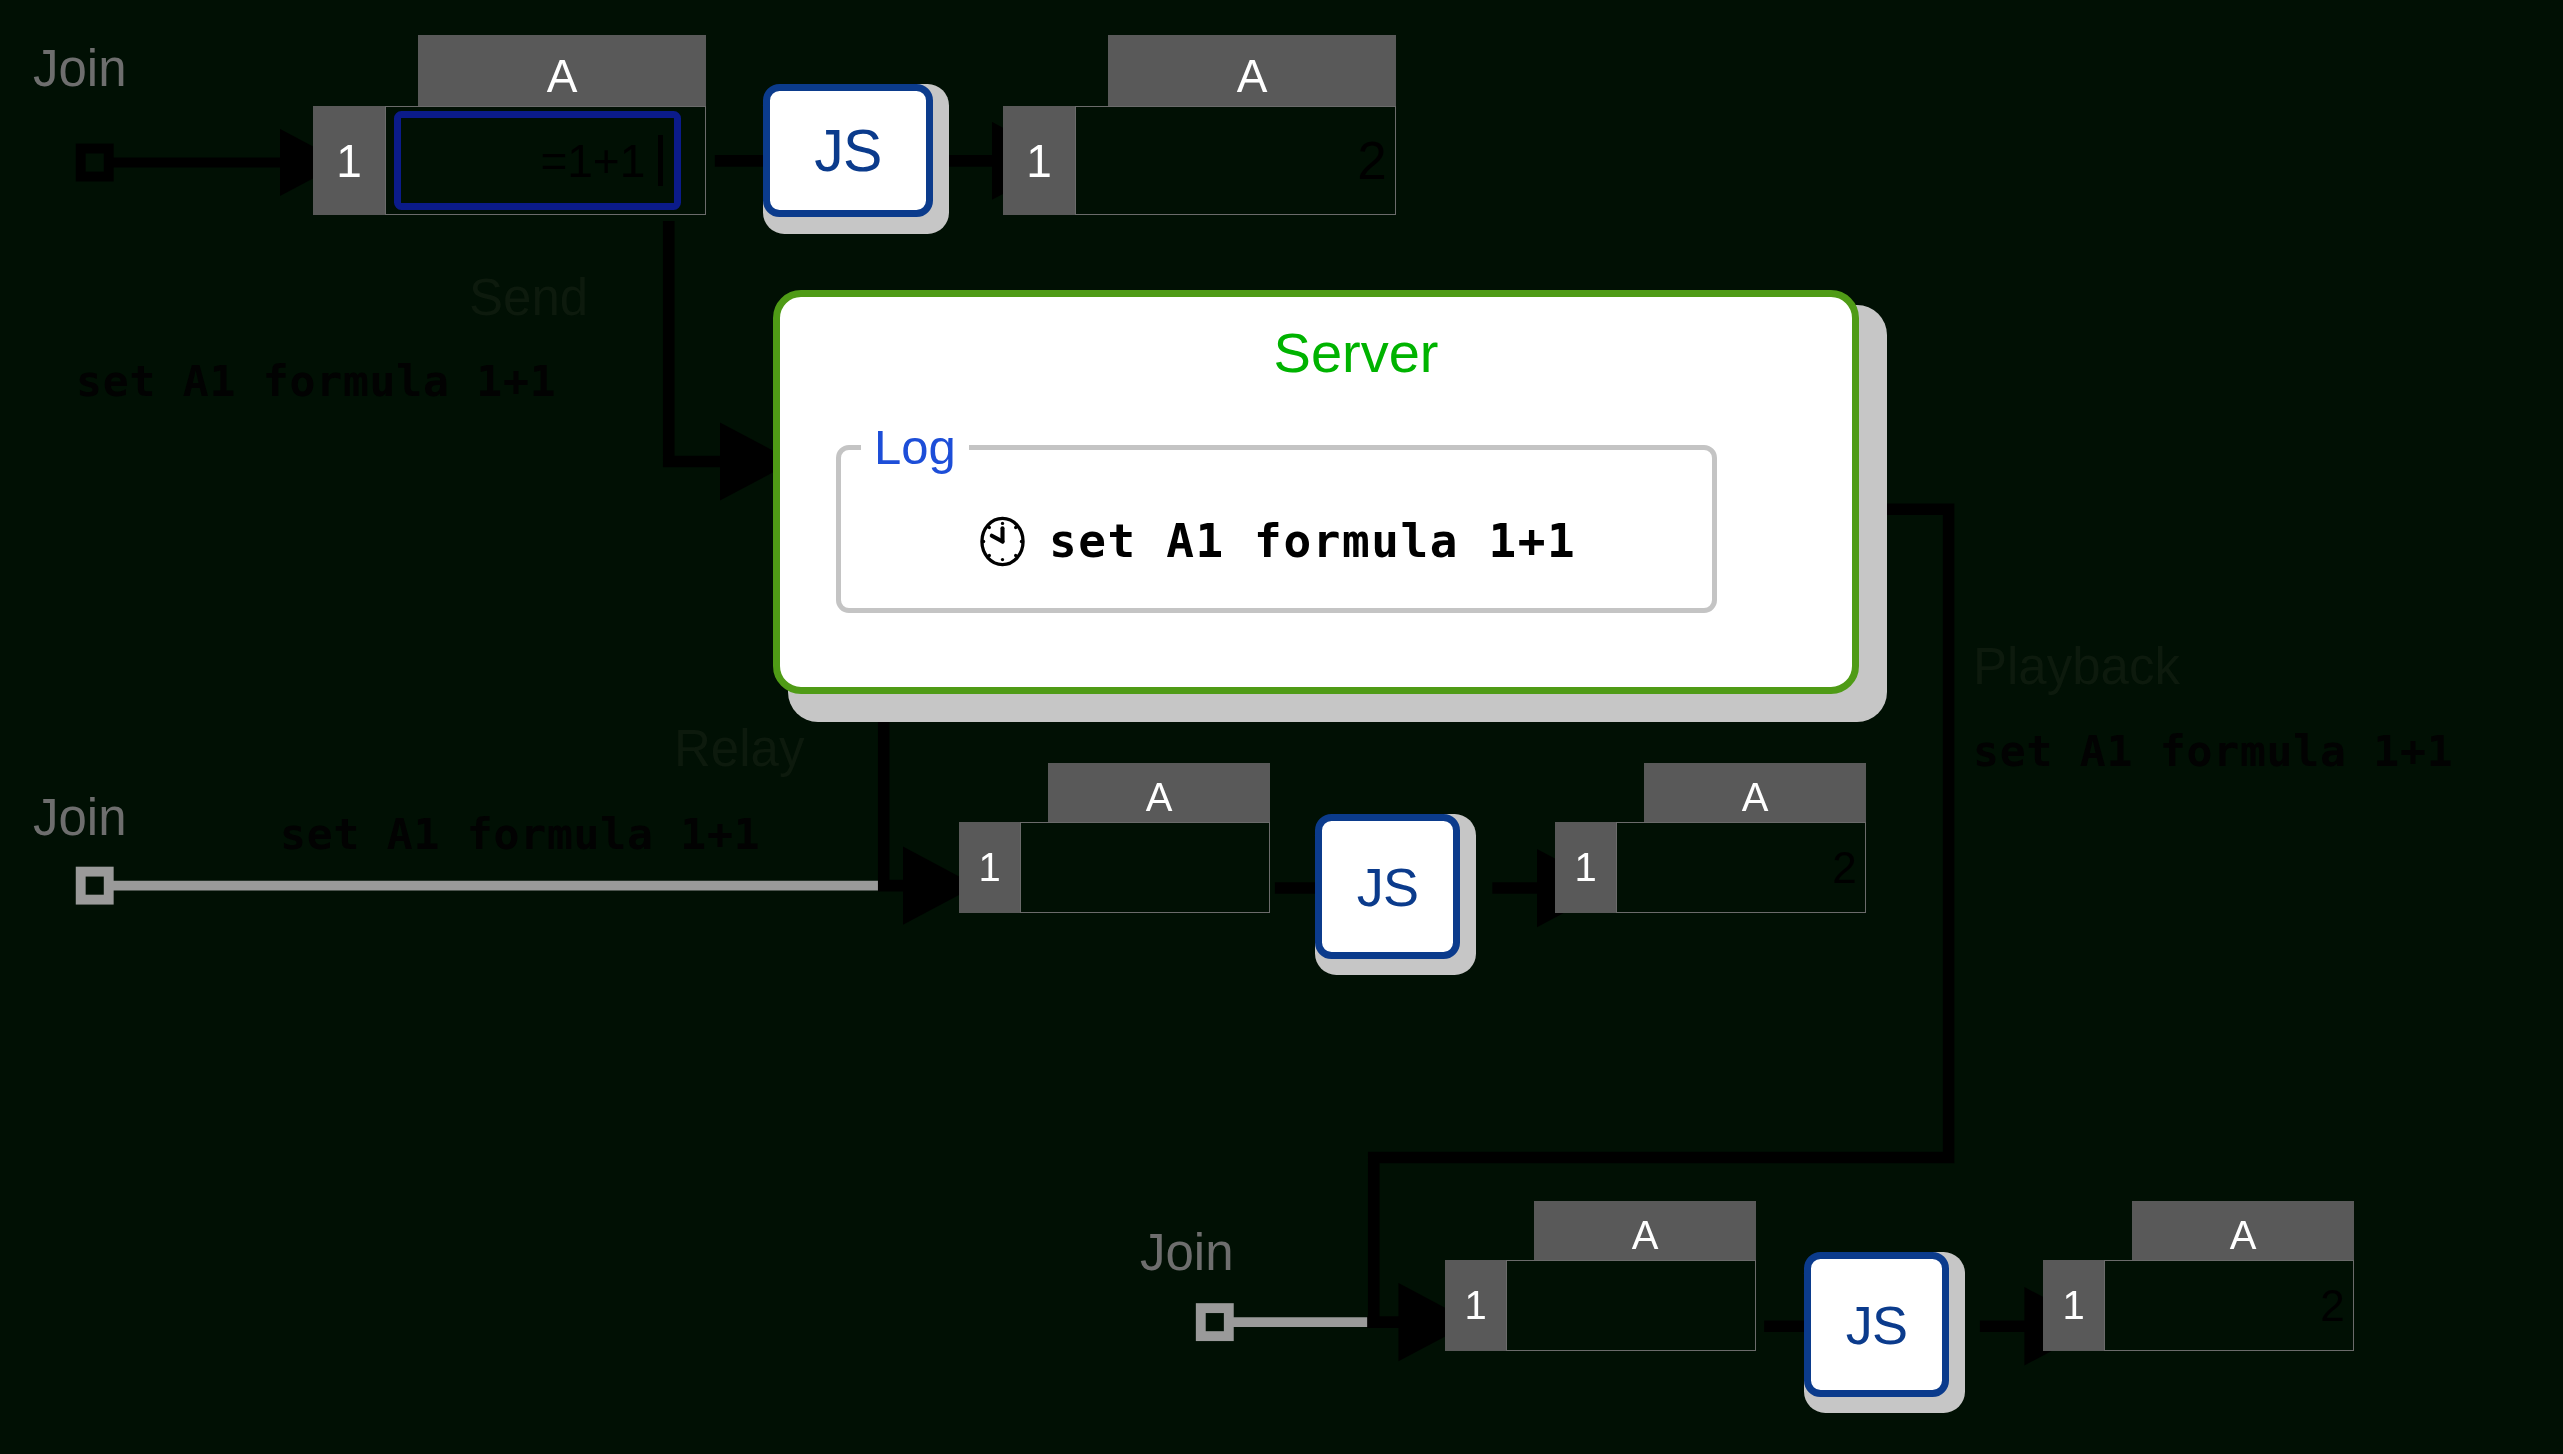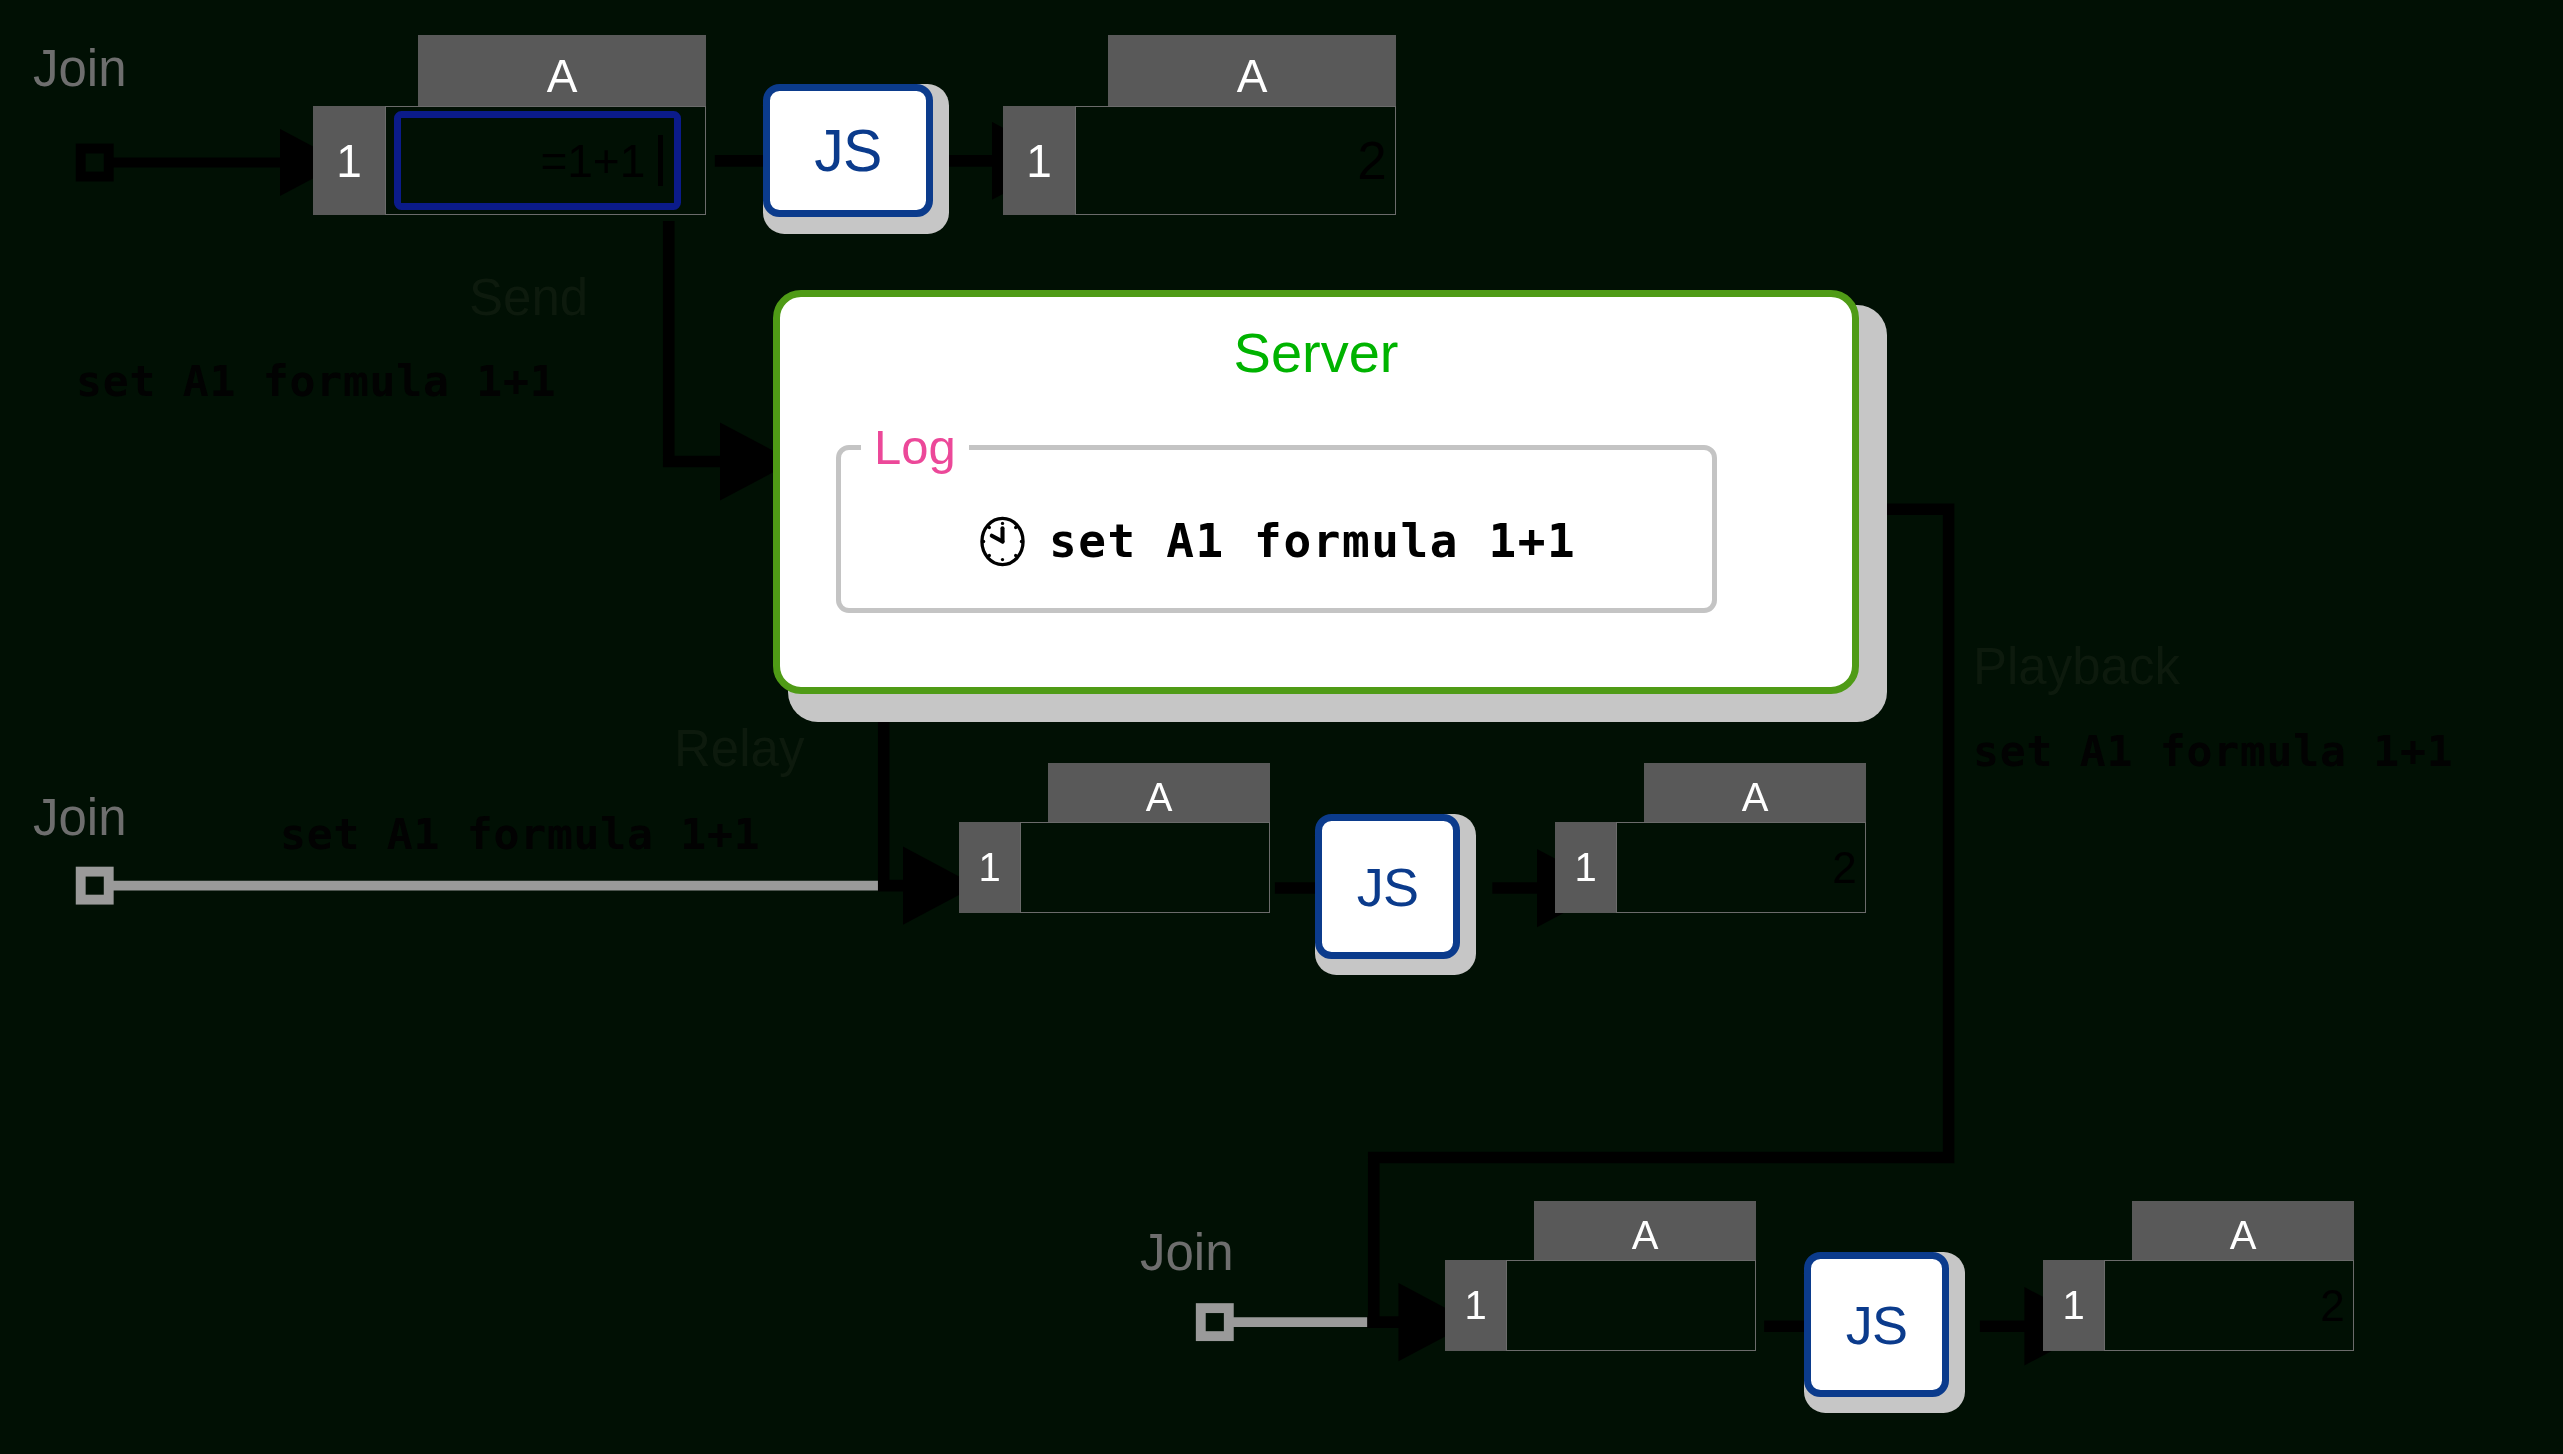--- a/index.html
+++ b/index.html
@@ -59,29 +59,29 @@
   #server .scard-shadow{
     position:absolute;left:15px;top:15px;width:1099px;height:417px;
     background:#c6c6c6;border-radius:30px;
   }
   #server .scard{
     position:absolute;left:0;top:0;width:1086px;height:404px;
     background:#ffffff;border:7.4px solid #4f9b16;border-radius:28px;box-sizing:border-box;
   }
   #server .stitle{
     position:absolute;left:0;top:23px;width:100%;text-align:center;
-    color:#00b300;font-size:56px;line-height:66px;
+    color:#00b300;font-size:56px;line-height:66px;padding-left:40px;
   }
   #server .logbox{
     position:absolute;left:56px;top:148px;width:881px;height:168px;
     border:5px solid #c4c4c4;border-radius:13px;box-sizing:border-box;
   }
   #server .loglegend{
     position:absolute;left:81px;top:124px;background:#ffffff;
-    padding:0 13px;color:#ec4899;font-size:49px;line-height:53px;
+    padding:0 13px;color:#1d4ed8;font-size:49px;line-height:53px;
   }
   #server .logrow{
     position:absolute;left:0;top:64px;width:100%;
     display:flex;align-items:center;justify-content:center;gap:21.4px;
   }
   #server .logtext{
     font-family:"DejaVu Sans Mono", monospace;
     font-size:46px;font-weight:700;color:#000000;letter-spacing:1.6px;
   }
 

